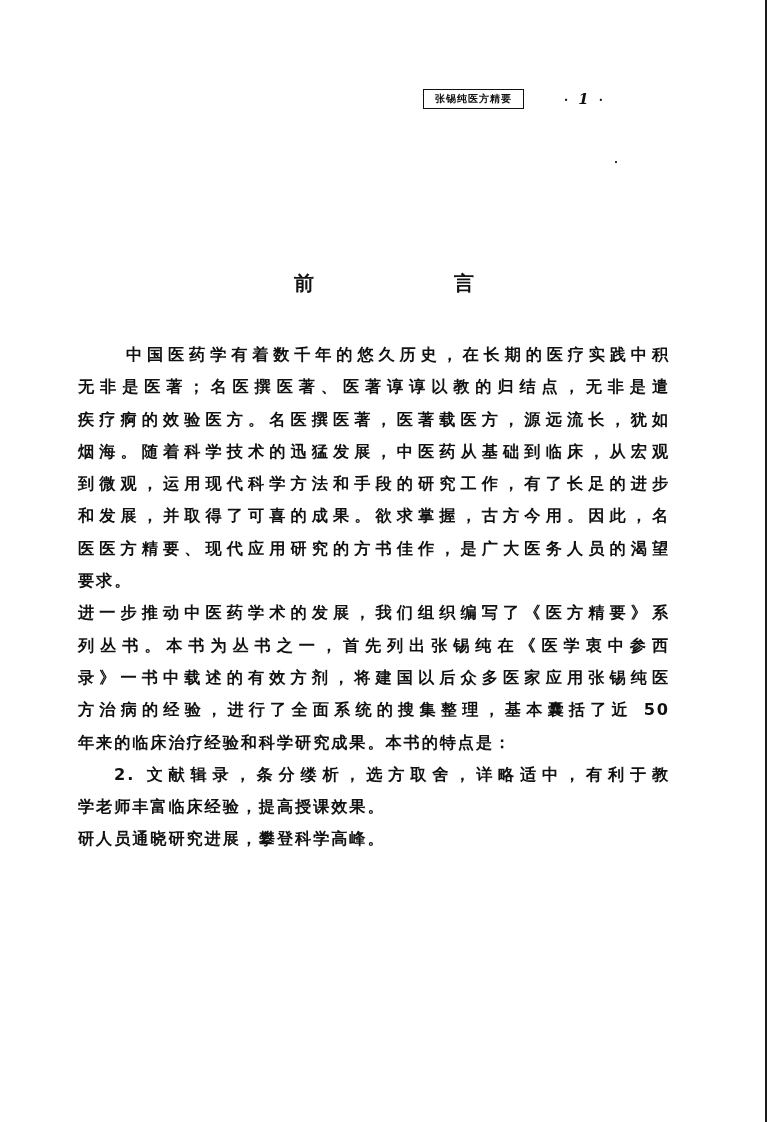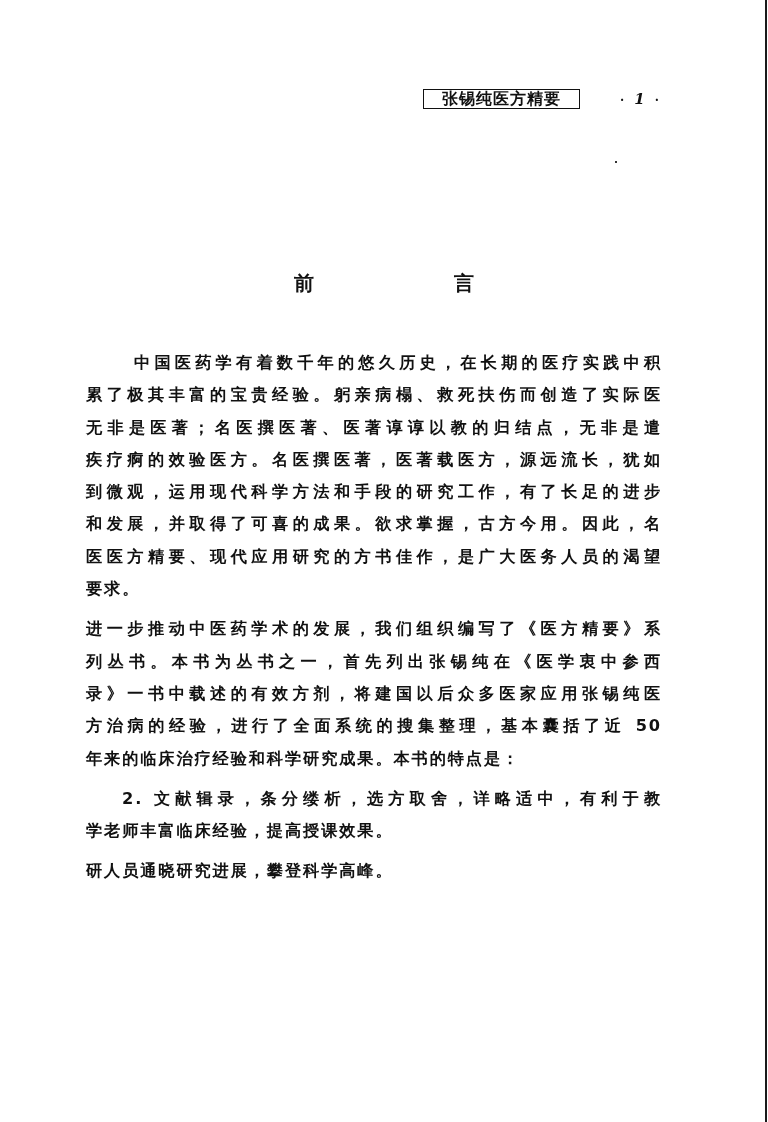--- a/index.html
+++ b/index.html
@@ -26,24 +26,24 @@
     .running-header {
       position: absolute;
       top: 88px;
       left: 423px;
       height: 22px;
       display: flex;
       align-items: center;
     }
     .header-box {
       border: 1.5px solid #111;
-      padding: 0 18px;
+      padding: 0 11px;
       height: 18px;
       line-height: 18px;
-      font-size: 16px;
+      font-size: 10px;
       font-weight: bold;
       letter-spacing: 1px;
       white-space: nowrap;
       font-family: Liberation Serif, serif;
     }
     .page-number {
       margin-left: 30px;
       font-size: 15px;
       font-weight: bold;
       font-style: italic;
@@ -76,21 +76,21 @@
       box-sizing: border-box;
       font-family: "DejaVu Serif", "Liberation Serif", serif;
     }
     .body-text {
       position: absolute;
       left: 78px;
       top: 339px;
       width: 592px;
     }
     .para {
-      margin: 8px;
+      margin: 0;
       font-size: 16.2px;
       font-weight: bold;
       line-height: 32.3px;
       text-align: justify;
       text-justify: inter-ideograph;
       letter-spacing: 1.9px;
     }
     .line {
       display: block;
       white-space: nowrap;
@@ -118,23 +118,23 @@
   <div class="page-number"><span class="dot">·</span><span>1</span><span class="dot">·</span></div>
 </div>
 
 <div class="tiny-mark"></div>
 
 <h1 class="chapter-title" style="margin:0;">前　言</h1>
 
 <div class="body-text">
   <p class="para">
     <span class="line indent">中国医药学有着数千年的悠久历史，在长期的医疗实践中积</span>
-    <span class="line">累了极其丰富的宝贵经验。躬亲病榻、救死扶伤而创造了实际医</span>
     <span class="line">无非是医著；名医撰医著、医著谆谆以教的归结点，无非是遣</span>
     <span class="line">疾疗痾的效验医方。名医撰医著，医著载医方，源远流长，犹如</span>
+    <span class="line">烟海。随着科学技术的迅猛发展，中医药从基础到临床，从宏观</span>
     <span class="line">到微观，运用现代科学方法和手段的研究工作，有了长足的进步</span>
     <span class="line">和发展，并取得了可喜的成果。欲求掌握，古方今用。因此，名</span>
     <span class="line">医医方精要、现代应用研究的方书佳作，是广大医务人员的渴望</span>
     <span class="line last">要求。</span>
   </p>
   <p class="para">
     <span class="line">进一步推动中医药学术的发展，我们组织编写了《医方精要》系</span>
     <span class="line">列丛书。本书为丛书之一，首先列出张锡纯在《医学衷中参西</span>
     <span class="line">录》一书中载述的有效方剂，将建国以后众多医家应用张锡纯医</span>
     <span class="line">方治病的经验，进行了全面系统的搜集整理，基本囊括了近 50</span>

